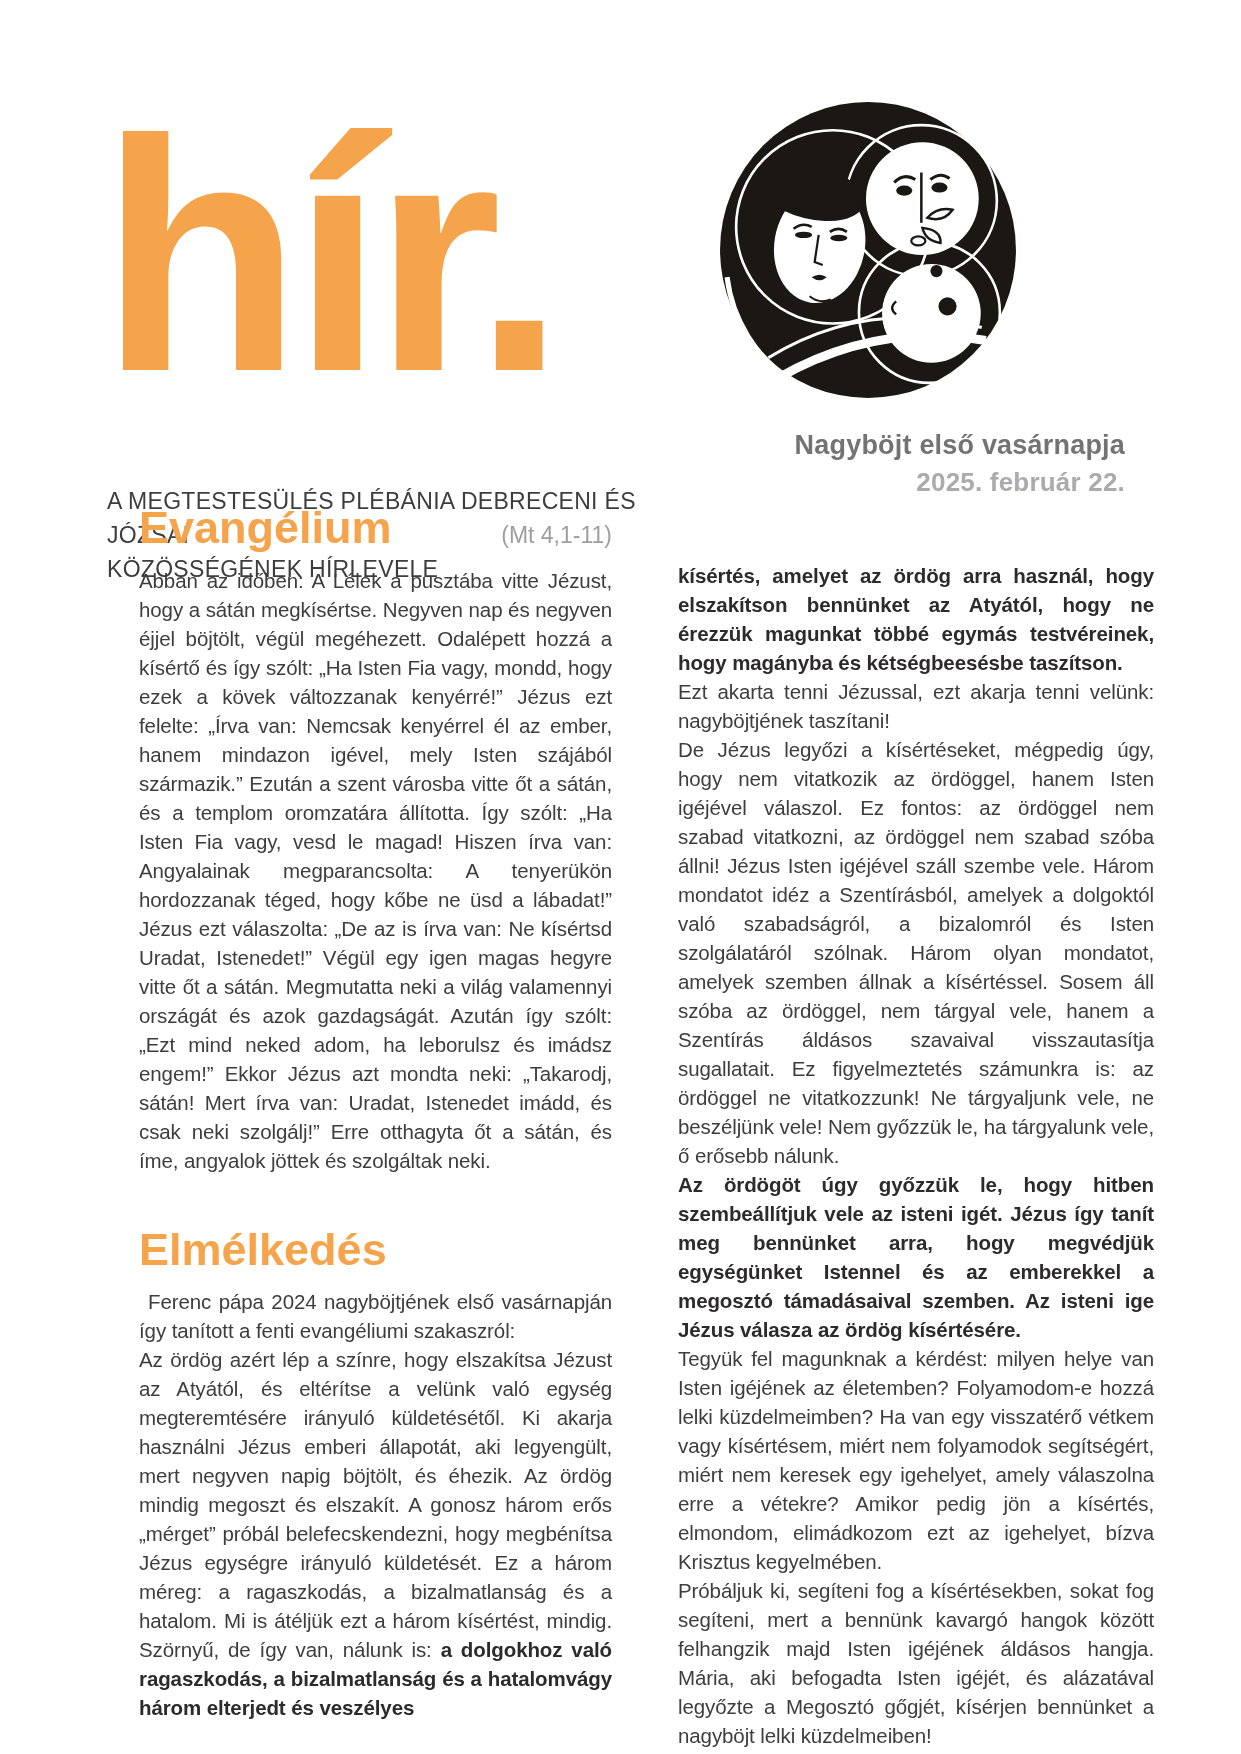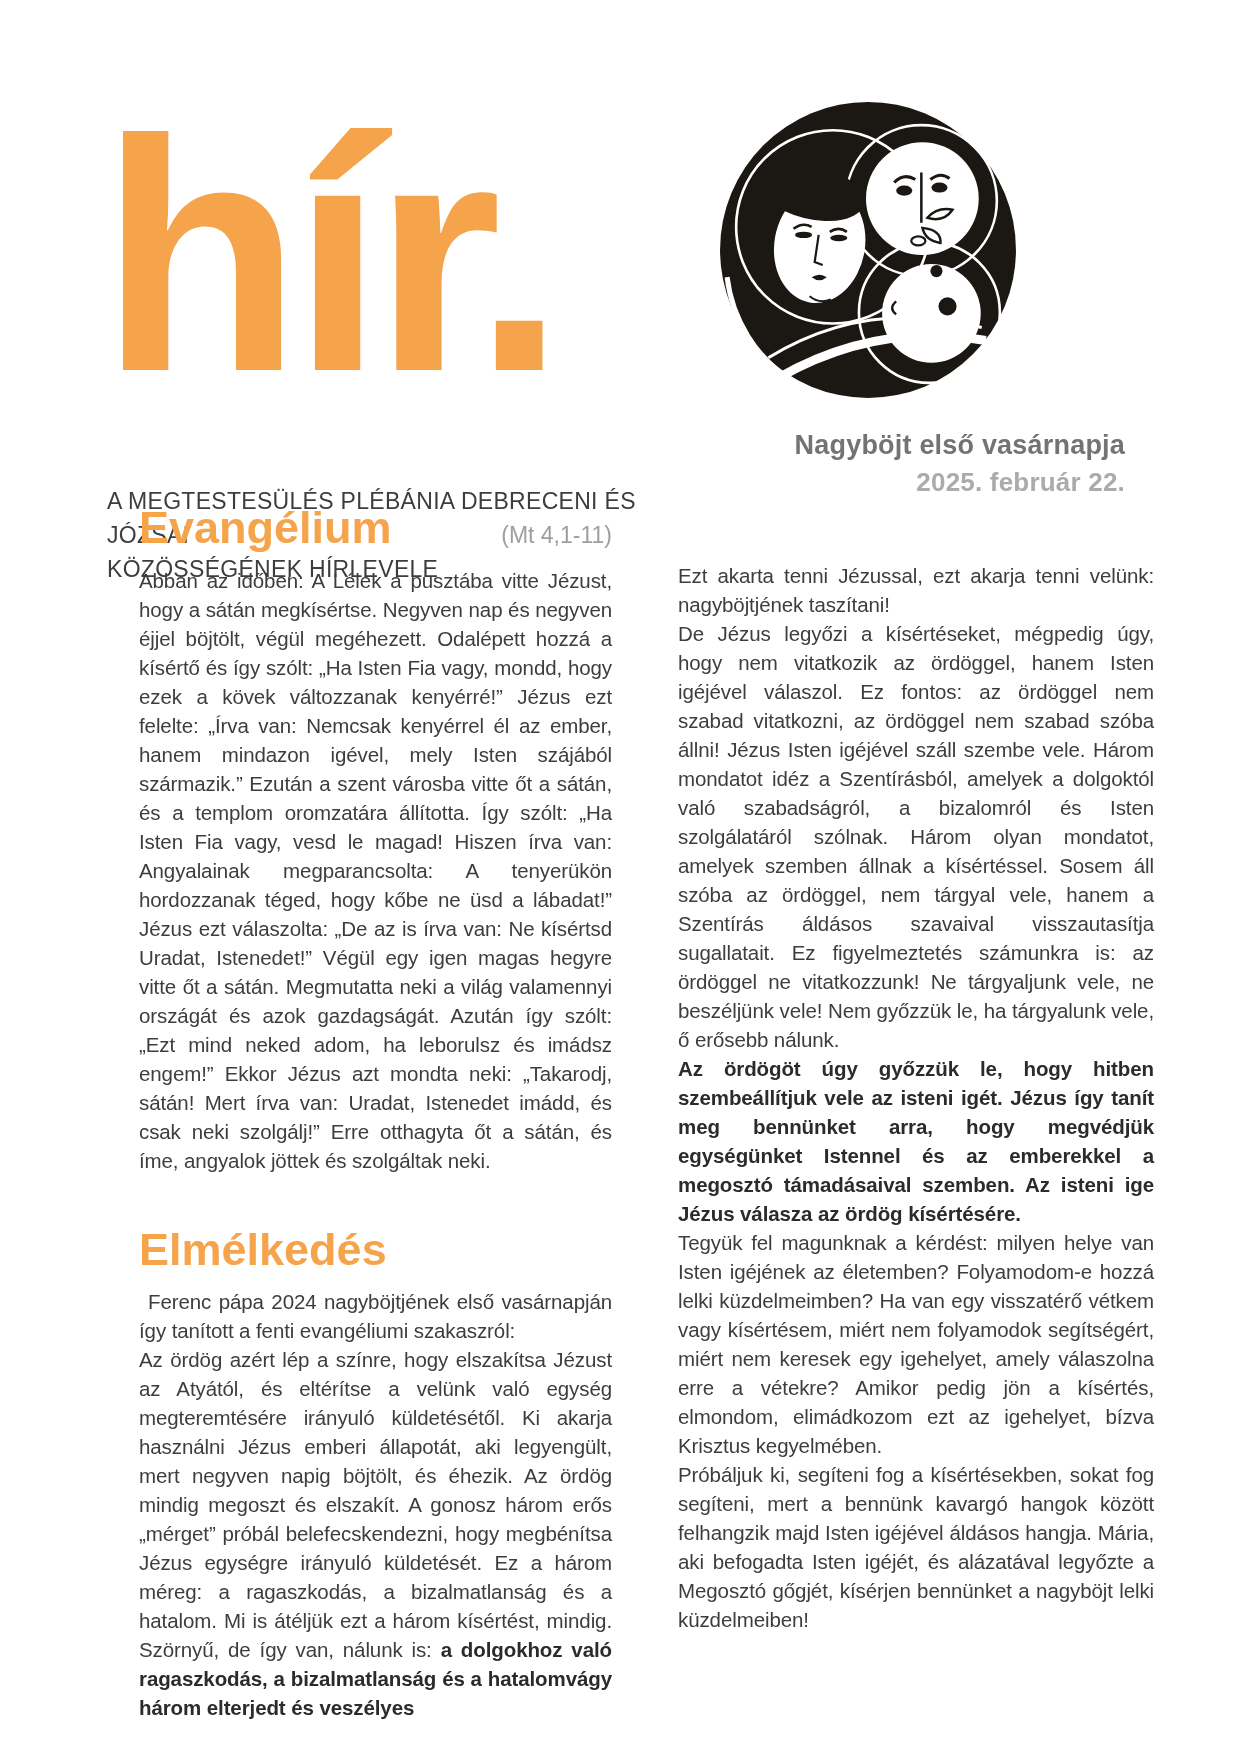--- a/index.html
+++ b/index.html
@@ -122,20 +122,21 @@
         <span class="scripture-ref">(Mt 4,1-11)</span>
       </div>
       <p class="body-paragraph"><span class="seg">Abban az időben: A Lélek a pusztába vitte Jézust, hogy a sátán megkísértse. Negyven nap és negyven éjjel böjtölt, végül megéhezett. Odalépett hozzá a kísértő és így szólt: „Ha Isten Fia vagy, mondd, hogy ezek a kövek változzanak kenyérré!” Jézus ezt felelte: „Írva van: Nemcsak kenyérrel él az ember, hanem mindazon igével, mely Isten szájából származik.” Ezután a szent városba vitte őt a sátán, és a templom oromzatára állította. Így szólt: „Ha Isten Fia vagy, vesd le magad! Hiszen írva van: Angyalainak megparancsolta: A tenyerükön hordozzanak téged, hogy kőbe ne üsd a lábadat!” Jézus ezt válaszolta: „De az is írva van: Ne kísértsd Uradat, Istenedet!” Végül egy igen magas hegyre vitte őt a sátán. Megmutatta neki a világ valamennyi országát és azok gazdagságát. Azután így szólt: „Ezt mind neked adom, ha leborulsz és imádsz engem!” Ekkor Jézus azt mondta neki: „Takarodj, sátán! Mert írva van: Uradat, Istenedet imádd, és csak neki szolgálj!” Erre otthagyta őt a sátán, és íme, angyalok jöttek és szolgáltak neki.</span></p>
       <div class="heading-row">
         <h2 class="section-heading">Elmélkedés</h2>
       </div>
       <p class="body-paragraph indent"><span class="seg">Ferenc pápa 2024 nagyböjtjének első vasárnapján így tanított a fenti evangéliumi szakaszról:</span></p>
       <p class="body-paragraph"><span class="seg">Az ördög azért lép a színre, hogy elszakítsa Jézust az Atyától, és eltérítse a velünk való egység megteremtésére irányuló küldetésétől. Ki akarja használni Jézus emberi állapotát, aki legyengült, mert negyven napig böjtölt, és éhezik. Az ördög mindig megoszt és elszakít. A gonosz három erős „mérget” próbál belefecskendezni, hogy megbénítsa Jézus egységre irányuló küldetését. Ez a három méreg: a ragaszkodás, a bizalmatlanság és a hatalom. Mi is átéljük ezt a három kísértést, mindig. Szörnyű, de így van, nálunk is: </span><span class="seg bold">a dolgokhoz való ragaszkodás, a bizalmatlanság és a hatalomvágy három elterjedt és veszélyes</span></p>
     </div>
   <div class="col col-right">
+      <p class="body-paragraph"><span class="seg bold">kísértés, amelyet az ördög arra használ, hogy elszakítson bennünket az Atyától, hogy ne érezzük magunkat többé egymás testvéreinek, hogy magányba és kétségbeesésbe taszítson.</span></p>
       <p class="body-paragraph"><span class="seg">Ezt akarta tenni Jézussal, ezt akarja tenni velünk: nagyböjtjének taszítani!</span></p>
       <p class="body-paragraph"><span class="seg">De Jézus legyőzi a kísértéseket, mégpedig úgy, hogy nem vitatkozik az ördöggel, hanem Isten igéjével válaszol. Ez fontos: az ördöggel nem szabad vitatkozni, az ördöggel nem szabad szóba állni! Jézus Isten igéjével száll szembe vele. Három mondatot idéz a Szentírásból, amelyek a dolgoktól való szabadságról, a bizalomról és Isten szolgálatáról szólnak. Három olyan mondatot, amelyek szemben állnak a kísértéssel. Sosem áll szóba az ördöggel, nem tárgyal vele, hanem a Szentírás áldásos szavaival visszautasítja sugallatait. Ez figyelmeztetés számunkra is: az ördöggel ne vitatkozzunk! Ne tárgyaljunk vele, ne beszéljünk vele! Nem győzzük le, ha tárgyalunk vele, ő erősebb nálunk.</span></p>
       <p class="body-paragraph"><span class="seg bold">Az ördögöt úgy győzzük le, hogy hitben szembeállítjuk vele az isteni igét. Jézus így tanít meg bennünket arra, hogy megvédjük egységünket Istennel és az emberekkel a megosztó támadásaival szemben. Az isteni ige Jézus válasza az ördög kísértésére.</span></p>
       <p class="body-paragraph"><span class="seg">Tegyük fel magunknak a kérdést: milyen helye van Isten igéjének az életemben? Folyamodom-e hozzá lelki küzdelmeimben? Ha van egy visszatérő vétkem vagy kísértésem, miért nem folyamodok segítségért, miért nem keresek egy igehelyet, amely válaszolna erre a vétekre? Amikor pedig jön a kísértés, elmondom, elimádkozom ezt az igehelyet, bízva Krisztus kegyelmében.</span></p>
-      <p class="body-paragraph"><span class="seg">Próbáljuk ki, segíteni fog a kísértésekben, sokat fog segíteni, mert a bennünk kavargó hangok között felhangzik majd Isten igéjével áldásos hangja. Mária, aki befogadta Isten igéjét, és alázatával legyőzte a Megosztó gőgjét, kísérjen bennünket a nagyböjt lelki küzdelmeiben!</span></p>
+      <p class="body-paragraph"><span class="seg">Próbáljuk ki, segíteni fog a kísértésekben, sokat fog segíteni, mert a bennünk kavargó hangok között felhangzik majd Isten igéjének áldásos hangja. Mária, aki befogadta Isten igéjét, és alázatával legyőzte a Megosztó gőgjét, kísérjen bennünket a nagyböjt lelki küzdelmeiben!</span></p>
     </div>
 
 </div>
 
 </body></html>

